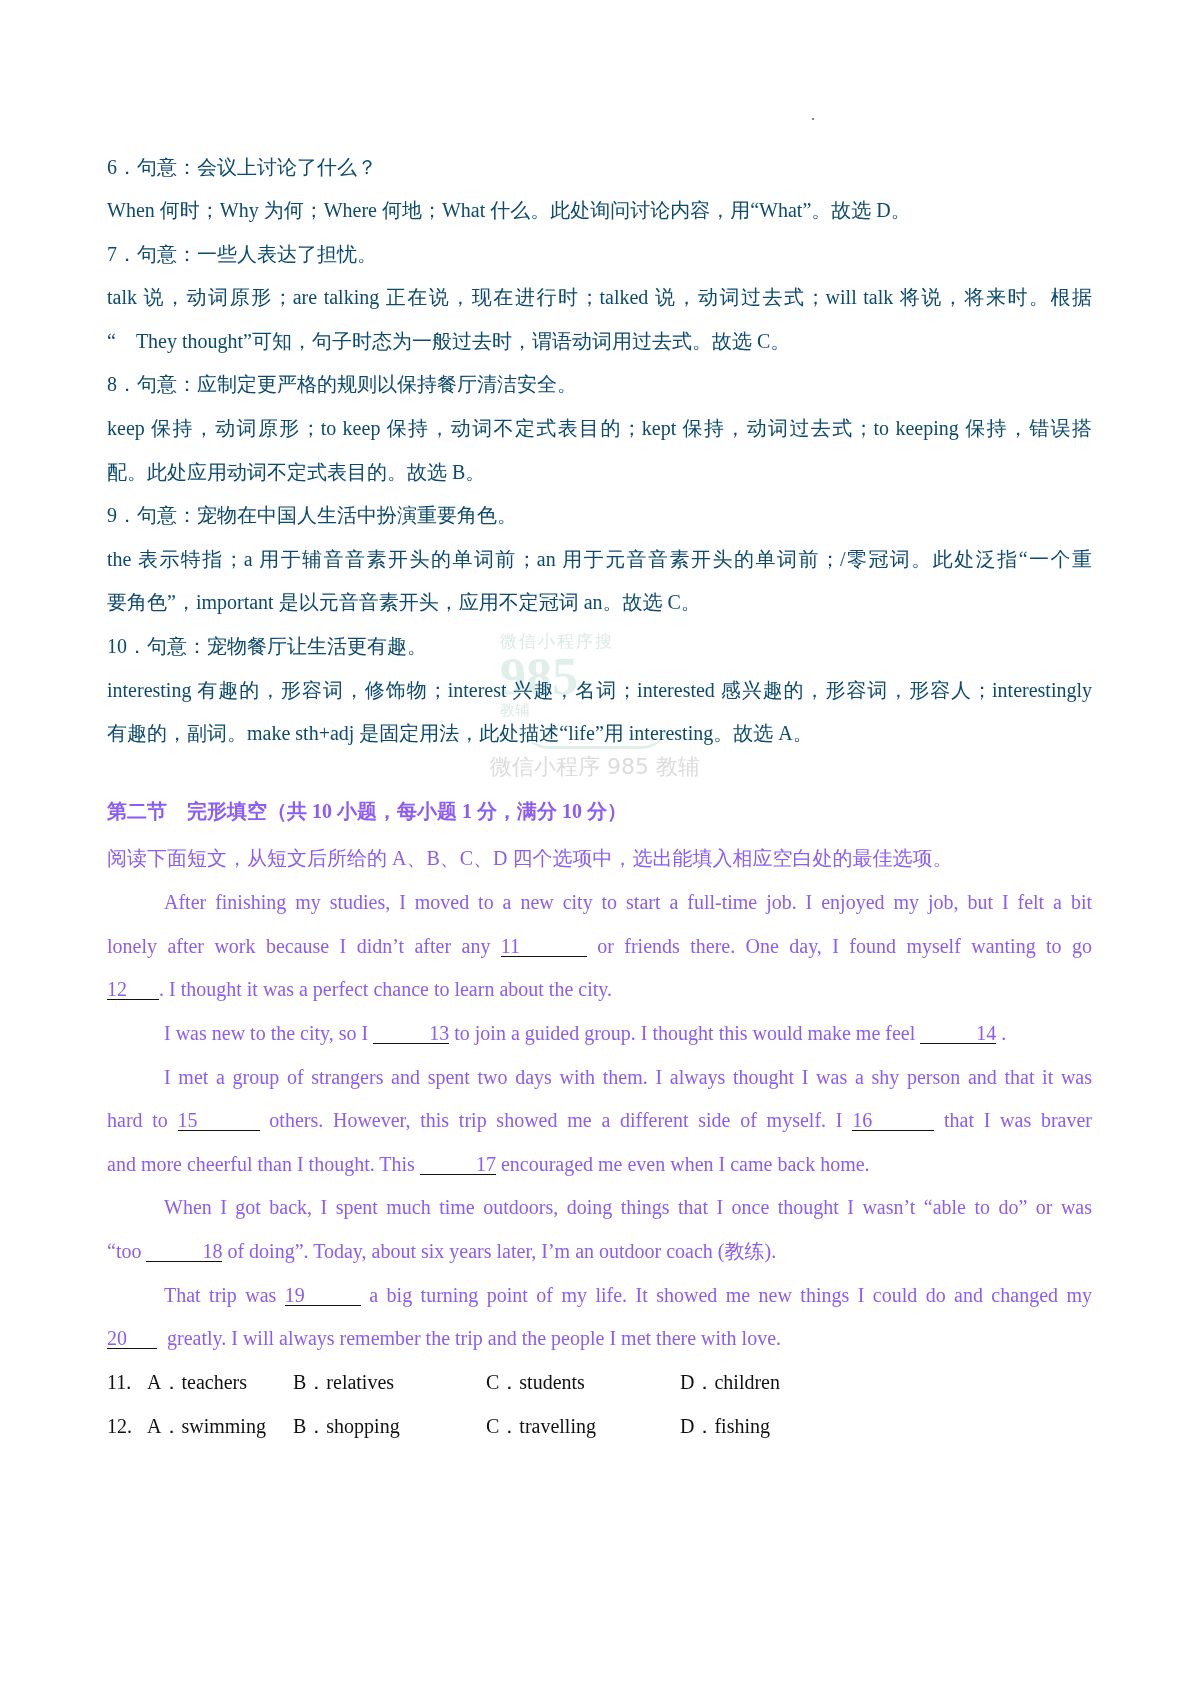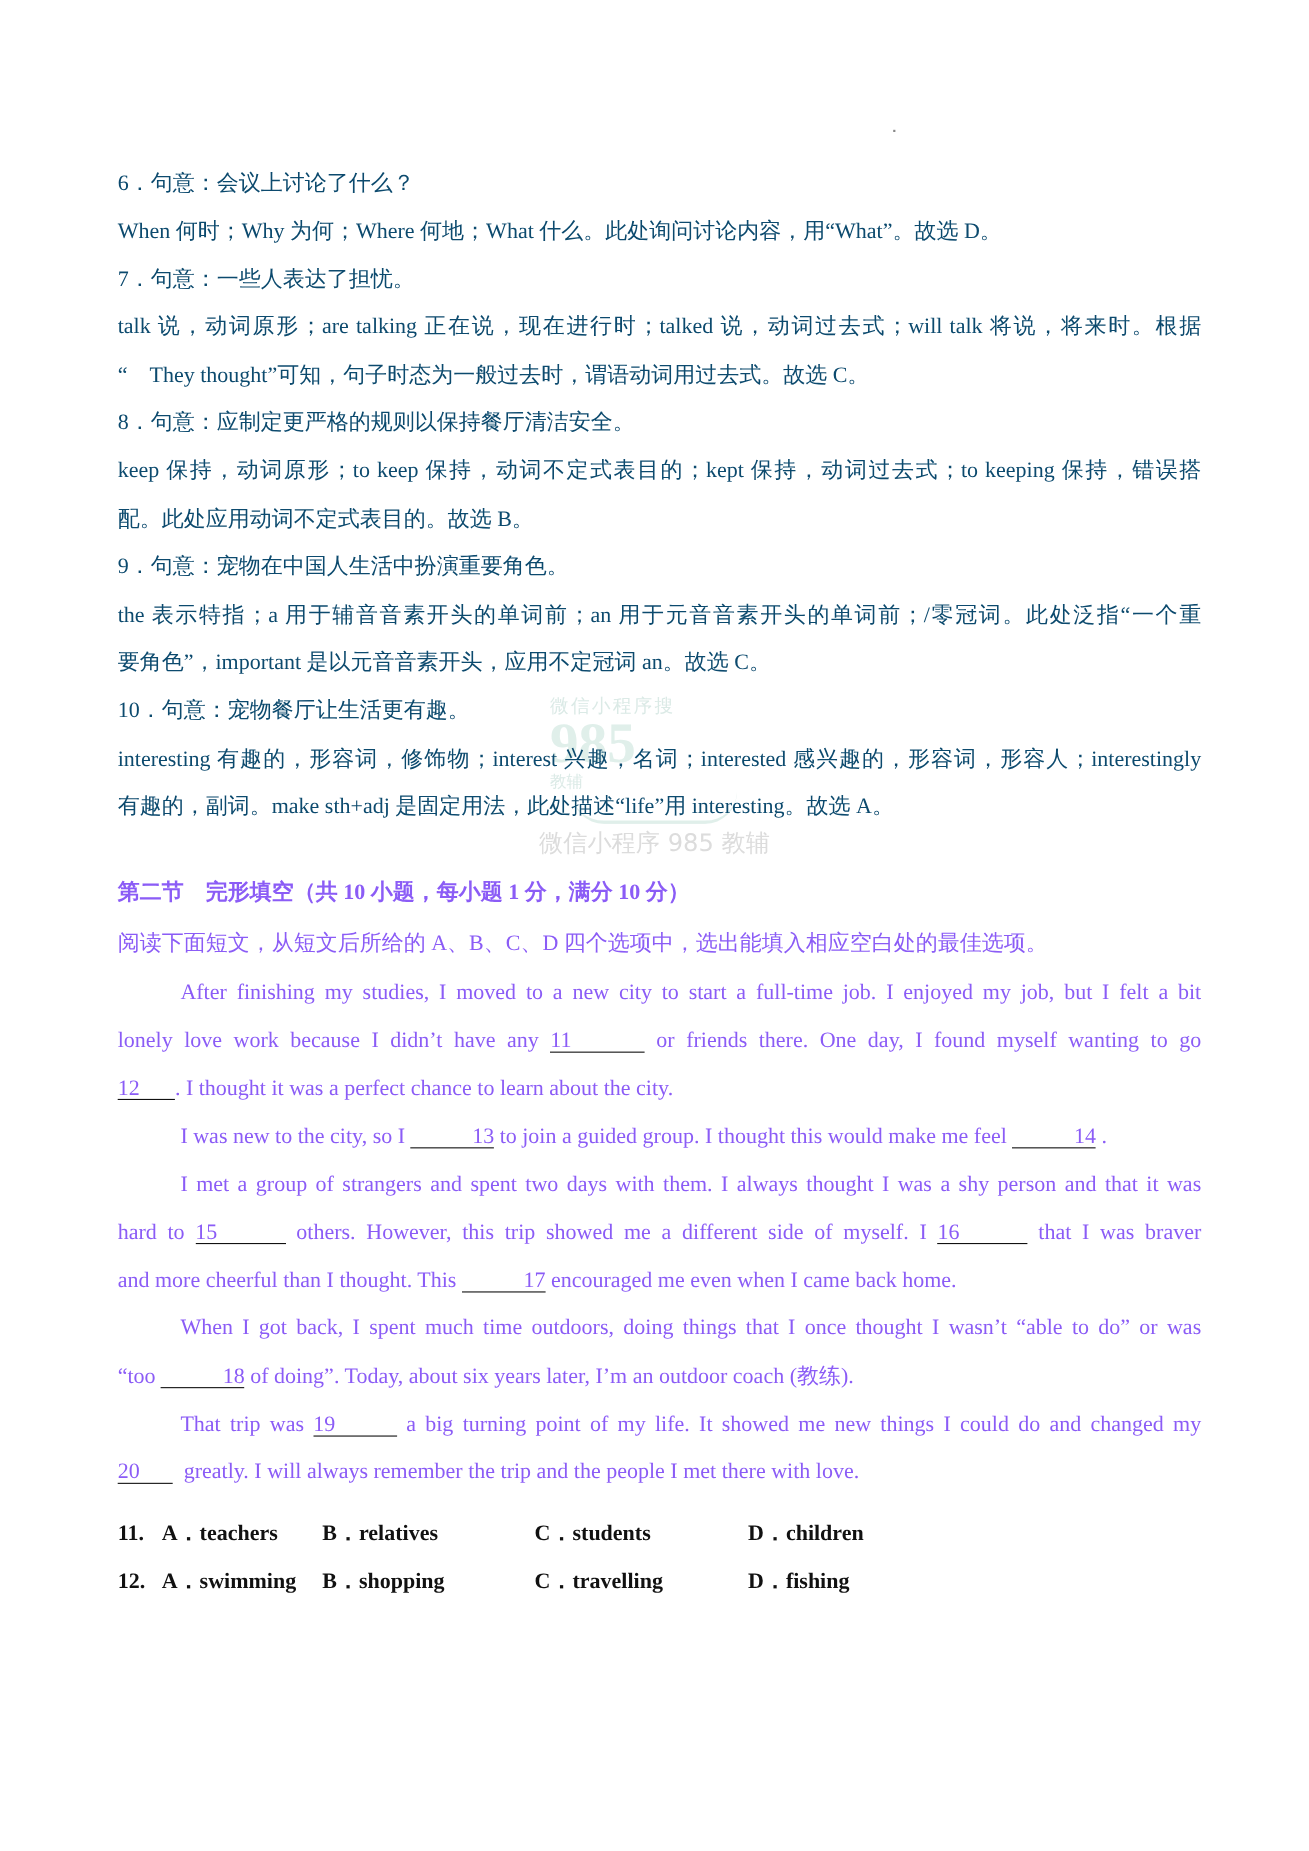--- a/index.html
+++ b/index.html
@@ -56,21 +56,21 @@
   .b-wide { width: 86px; }
   .b-narrow { width: 52px; text-align: left; }
   .gap { display: inline-block; width: 24px; }
   .opt-row {
     position: absolute;
     left: 107px;
     font-size: 20px;
     line-height: 26px;
     white-space: nowrap;
   }
-  .opt-row span { position: absolute; top: 12px; font-weight: bold; }
+  .opt-row span { position: absolute; top: 0; }
   .footer {
     position: absolute;
     left: 0;
     width: 1190px;
     top: 1565px;
     text-align: center;
     font-size: 17px;
     color: #111;
   }
   .watermark {
@@ -136,21 +136,21 @@
   <div class="line red" style="top:633px">10．句意：宠物餐厅让生活更有趣。</div>
   <div class="line red justify" style="top:677px">interesting 有趣的，形容词，修饰物；interest 兴趣，名词；interested 感兴趣的，形容词，形容人；interestingly</div>
   <div class="line red" style="top:720px">有趣的，副词。make sth+adj 是固定用法，此处描述“life”用 interesting。故选 A。</div>
 
   <div class="line black bold" style="top:798px">第二节　完形填空（共 10 小题，每小题 1 分，满分 10 分）</div>
   <div class="line black" style="top:845px">阅读下面短文，从短文后所给的 A、B、C、D  四个选项中，选出能填入相应空白处的最佳选项。</div>
 
   <div class="line black justify indent" style="top:889px">After finishing my studies, I moved to a new city to start a full-time job. I enjoyed my job, but I felt a bit</div>
 
   <div class="line black justify" style="top:933px">
-    <span>lonely love work because I didn’t have any</span>
+    <span>lonely after work because I didn’t after any</span>
     <span class="blank b-wide">11</span>
     <span>or friends there. One day, I found myself wanting to go</span>
   </div>
 
   <div class="line black" style="top:976px"><span class="blank b-narrow">12</span><span>. I thought it was a perfect chance to learn about the city.</span></div>
 
   <div class="line black" style="top:1020px; padding-left:57px;">
     <span>I was new to the city, so I</span>
     <span class="blank b-wide" style="width:76px">13</span>
     <span>to join a guided group. I thought this would make me feel</span>

